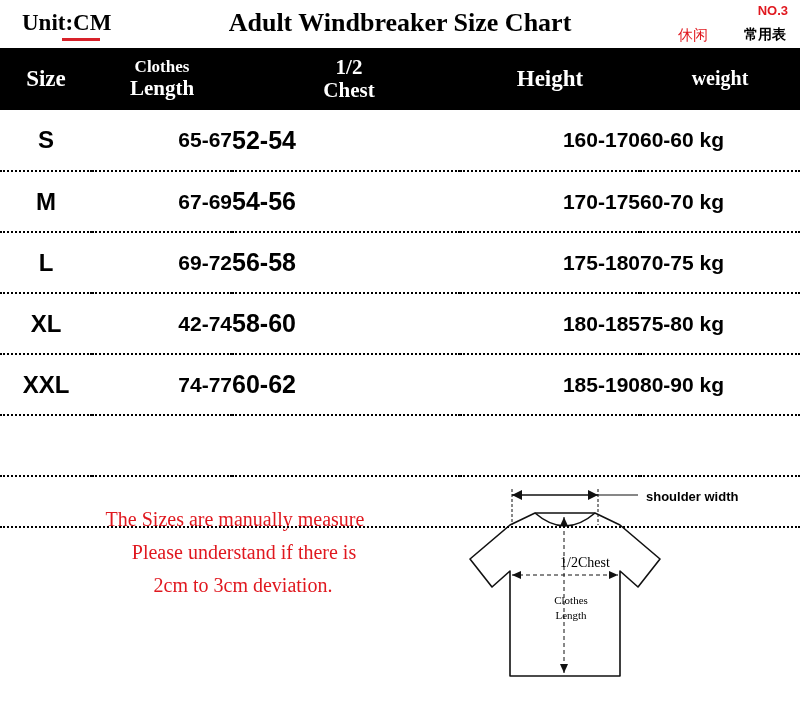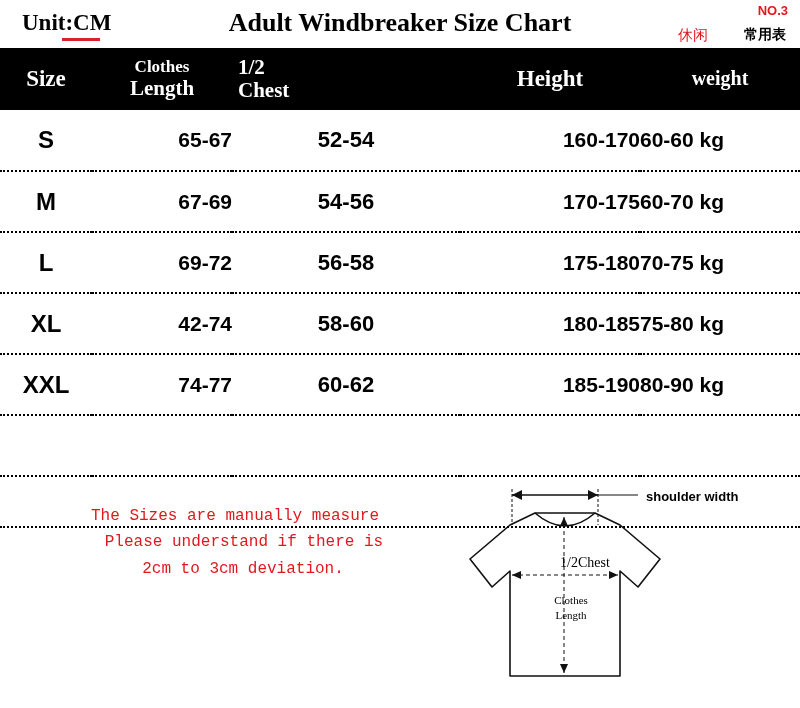--- a/index.html
+++ b/index.html
@@ -86,54 +86,54 @@
     font-family: "Liberation Serif", serif;
     font-weight: bold;
     height: 62px;
     vertical-align: middle;
     padding: 0;
   }
   .th-inner { display: block; line-height: 1.08; }
   .th-size   { font-size: 23px; }
   .th-two    { font-size: 17px; }
   .th-two .big { font-size: 21px; display: block; }
-  .th-chest  { font-size: 21px; text-align: left; padding-left: 6px;}
+  .th-chest  { font-size: 21px; text-align: center; padding-left: 6px;}
   .th-height { font-size: 23px; }
   .th-weight { font-size: 20px; }
 
   table.size-table tbody td {
     height: 61px;
     vertical-align: middle;
     padding: 0;
     border-bottom: 2px dotted #000;
     font-family: "Liberation Sans", sans-serif;
     font-weight: bold;
     color: #000;
   }
   .td-size   { font-size: 24px; text-align: center; font-family: "Liberation Serif", serif; }
   .td-len    { font-size: 21px; text-align: right; font-family: "Liberation Sans", sans-serif; }
-  .td-chest  { font-size: 22px; text-align: center; padding-left: 6px; }
+  .td-chest  { font-size: 25px; text-align: left; padding-left: 6px; }
   .td-height { font-size: 21px; text-align: right; }
   .td-weight { font-size: 21px; text-align: left; padding-left: 12px; }
 
   .dotted-row { height: 61px; border-bottom: 2px dotted #000; }
 
   
   .lower {
     position: relative;
     height: 205px;
   }
   .notice {
     position: absolute;
     left: 0; top: 26px;
     width: 470px;
     text-align: center;
     color: #e0181f;
-    font-family: Liberation Mono, monospace;
-    font-size: 16px;
+    font-family: Liberation Serif, serif;
+    font-size: 20px;
     line-height: 1.65;
   }
   .notice .l2 { padding-left: 18px; }
   .notice .l3 { padding-left: 16px; }
 
   
   .shirt-area {
     position: absolute;
     right: 20px; top: 6px;
     width: 330px; height: 195px;

